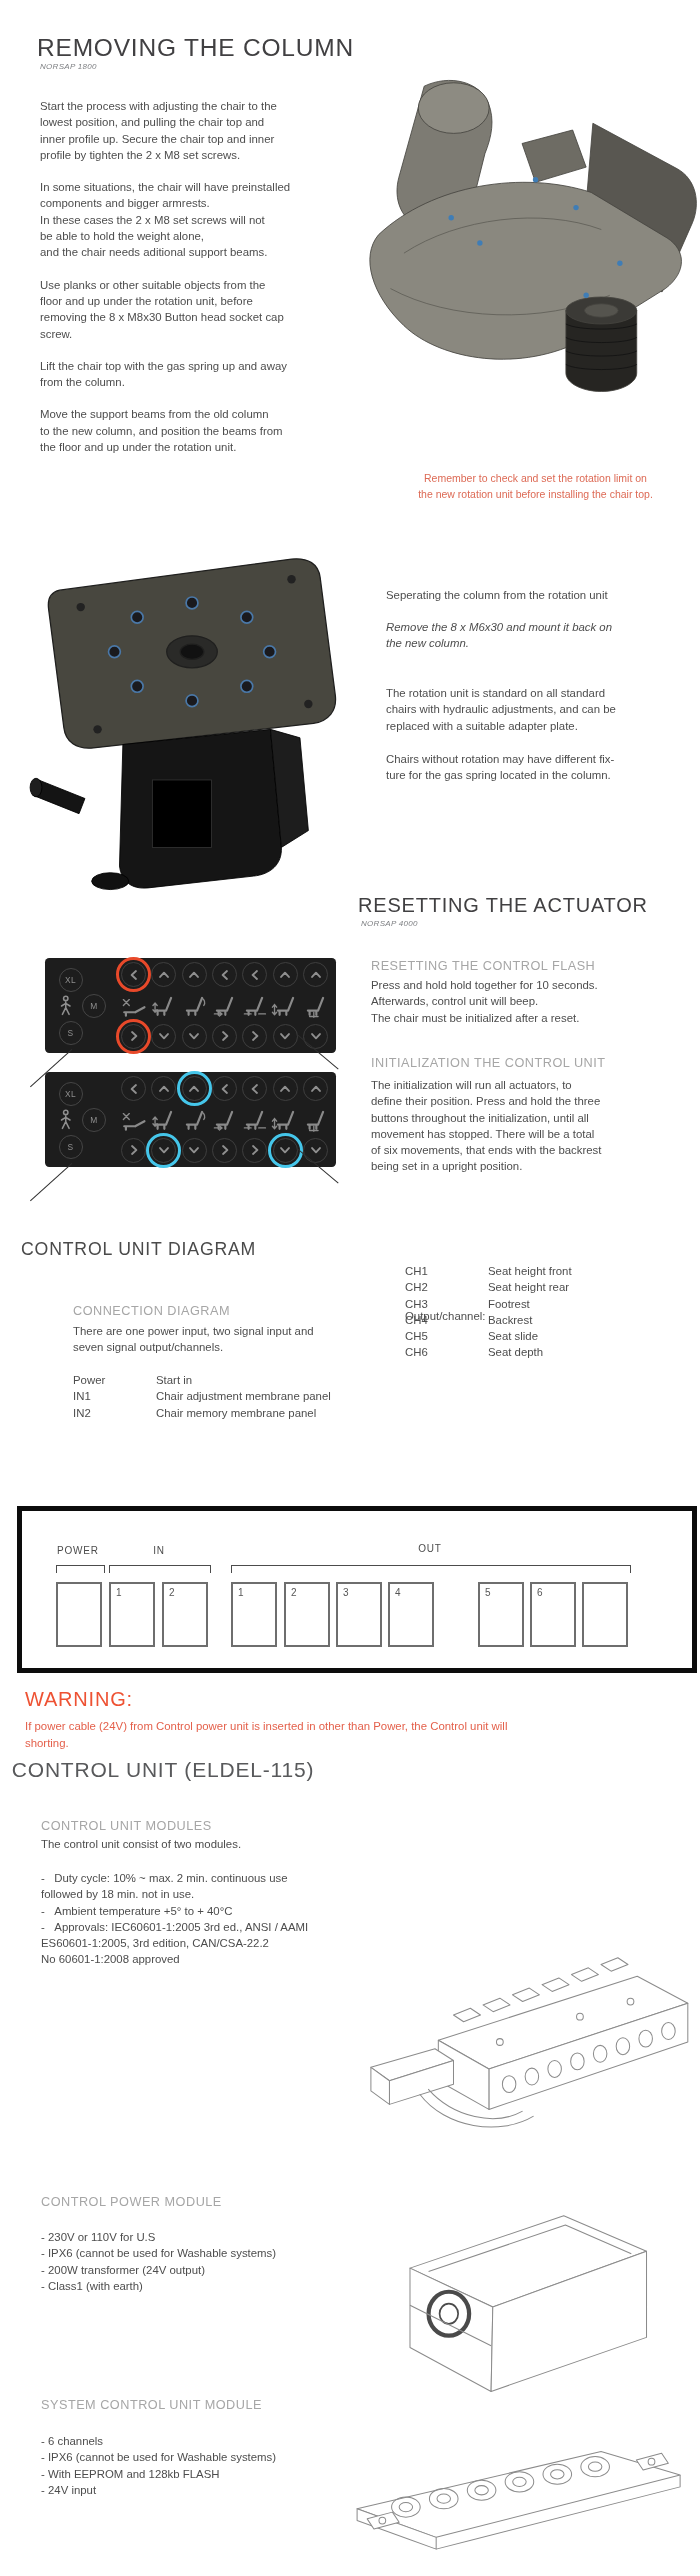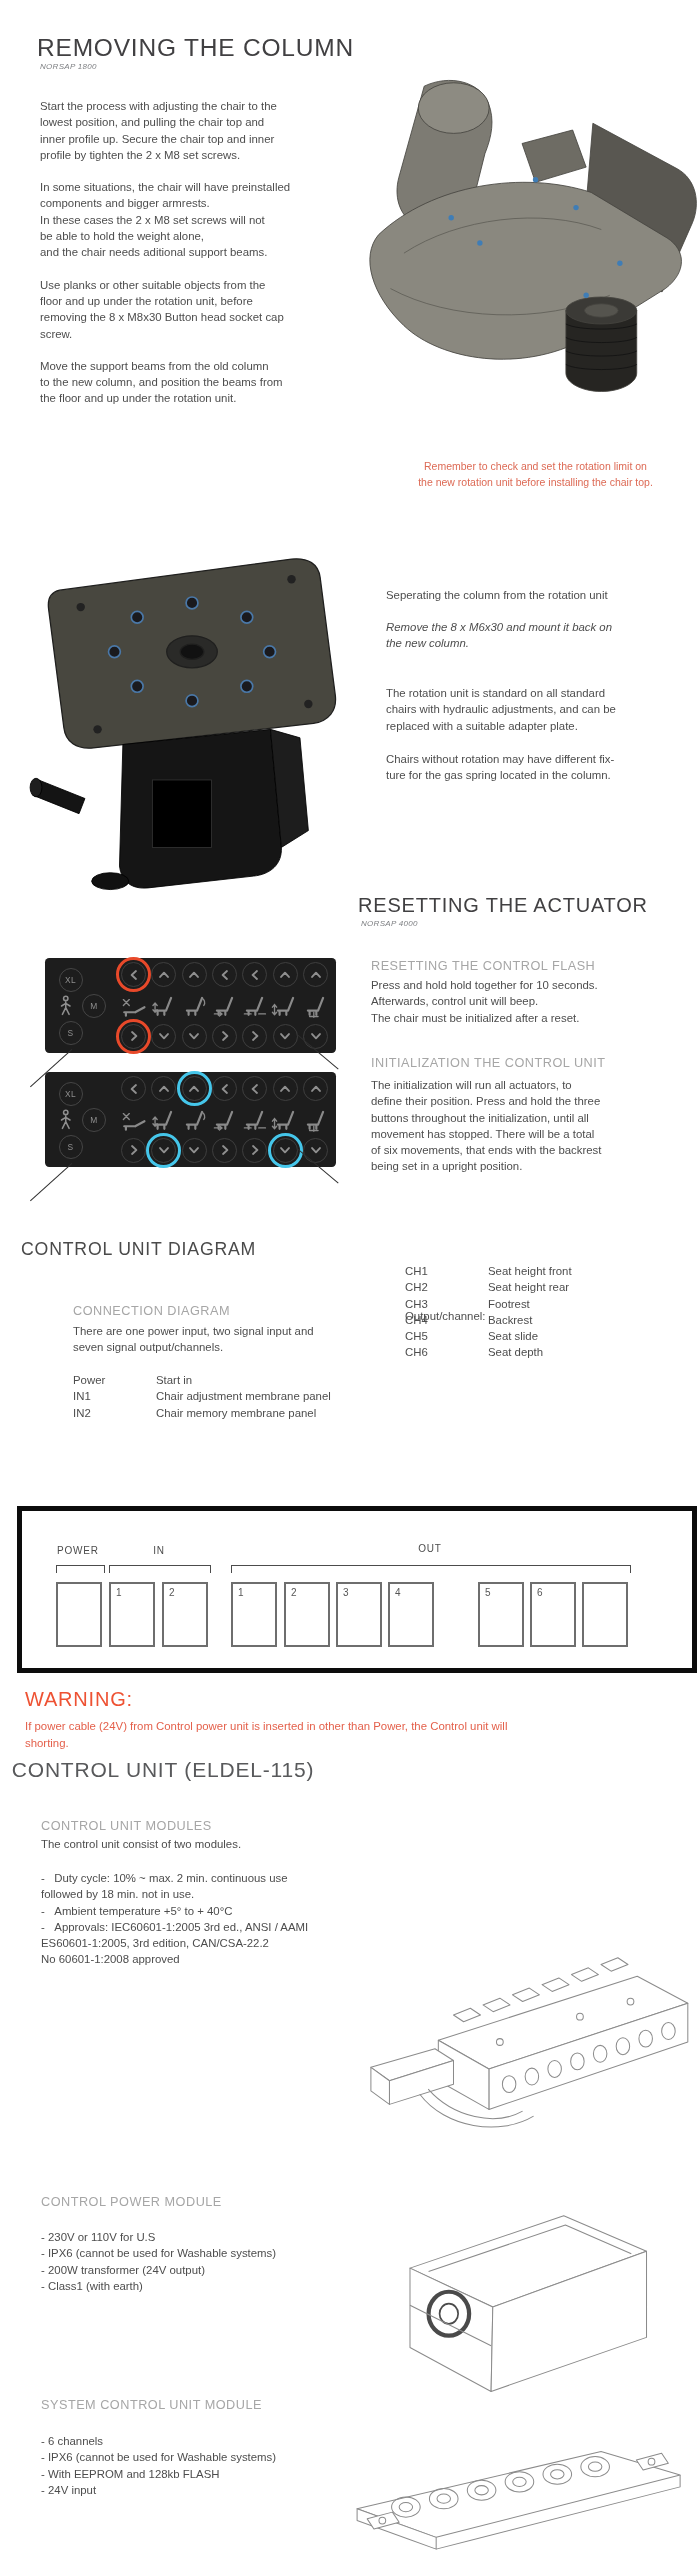--- a/index.html
+++ b/index.html
@@ -58,20 +58,22 @@
 profile by tighten the 2 x M8 set screws.</div>
       <div class="para body">In some situations, the chair will have preinstalled
 components and bigger armrests.
 In these cases the 2 x M8 set screws will not
 be able to hold the weight alone,
 and the chair needs aditional support beams.</div>
       <div class="para body">Use planks or other suitable objects from the
 floor and up under the rotation unit, before
 removing the 8 x M8x30 Button head socket cap
 screw.</div>
+      <div class="para body">Lift the chair top with the gas spring up and away
+from the column.</div>
       <div class="para body">Move the support beams from the old column
 to the new column, and position the beams from
 the floor and up under the rotation unit.</div>
     </div>
 
   <div class="abs" style="left:323px;top:42px;">
     <svg width="377" height="397" viewBox="0 0 447 470">
       <g stroke="#45443f" stroke-width="1">
         <path d="M120,52 C150,38 185,46 196,72 C204,92 200,112 192,132 L176,196 C168,224 132,232 108,216 C90,204 84,182 90,160 Z" fill="#7d7b73"></path>
         <ellipse cx="155" cy="78" rx="42" ry="30" fill="#8d8b82"></ellipse>
@@ -89,21 +91,21 @@
         <circle cx="152" cy="208" r="3.2"></circle>
           <circle cx="186" cy="238" r="3.2"></circle>
           <circle cx="252" cy="163" r="3.2"></circle>
         <circle cx="300" cy="196" r="3.2"></circle>
           <circle cx="352" cy="262" r="3.2"></circle>
           <circle cx="312" cy="300" r="3.2"></circle>
       </g>
     </svg>
   </div>
 
-  <div class="abs caption" style="left:375px;top:458px;width:321px;text-align:center;">Remember to check and set the rotation limit on
+  <div class="abs caption" style="left:375px;top:470px;width:321px;text-align:center;">Remember to check and set the rotation limit on
 the new rotation unit before installing the chair top.</div>
 
   <div class="abs" style="left:12.7px;top:527px;">
     <svg width="342" height="371" viewBox="0 0 405 440">
       <g stroke="#1f1f1e" stroke-width="1.5">
         <path d="M55,75 L330,38 C350,36 362,44 364,60 L382,200 C384,218 374,230 356,233 L95,262 C75,264 62,255 60,238 L42,98 C40,84 46,77 55,75 Z" fill="#48473f"></path>
         <ellipse cx="212" cy="148" rx="30" ry="19" fill="#2a2a28"></ellipse>
         <ellipse cx="212" cy="148" rx="14" ry="9" fill="#111"></ellipse>
       </g>
       <g fill="#1a1a1e" stroke="#4a78a8" stroke-width="2">

